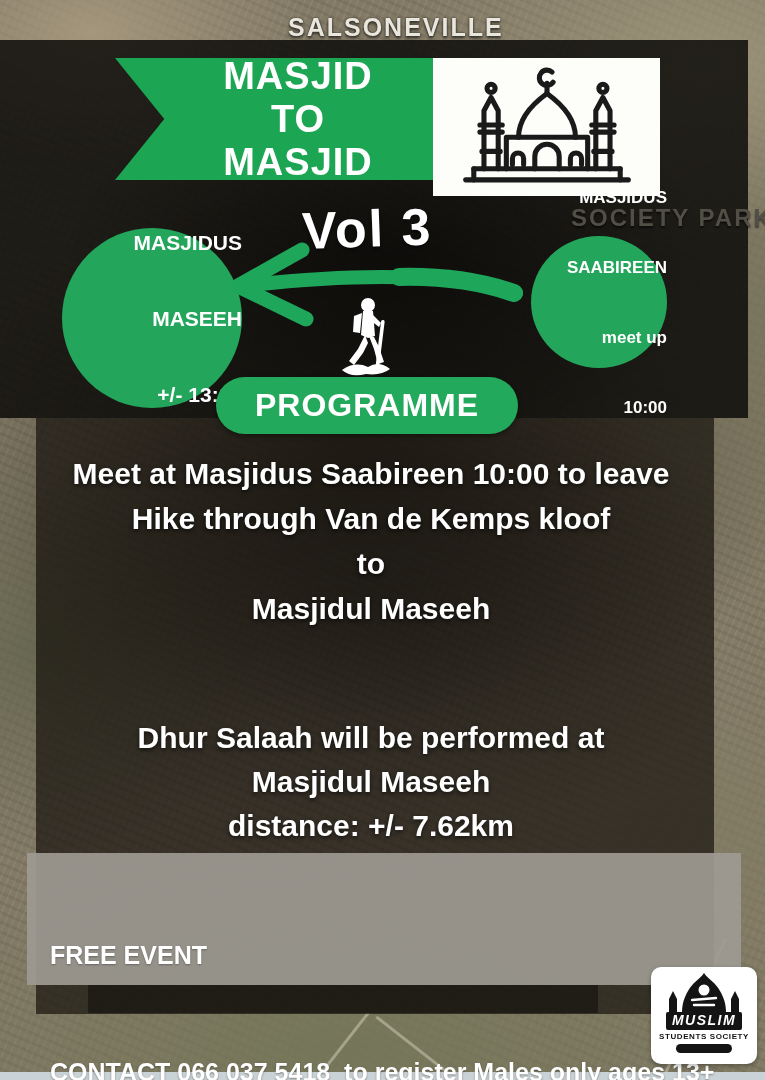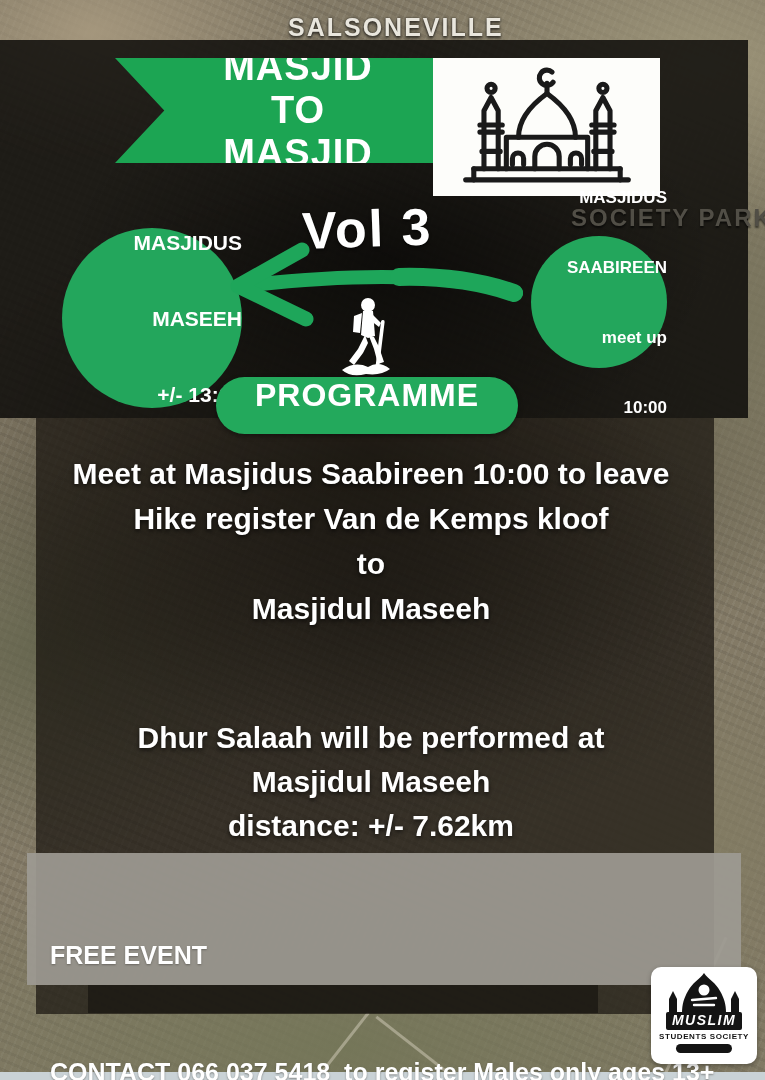--- a/index.html
+++ b/index.html
@@ -39,21 +39,21 @@
     background:rgba(157,154,146,.93);}
   .overlay-strip{position:absolute;left:88px;top:985px;width:510px;height:28px;z-index:3;
     background:rgba(26,23,17,.75);}
   .bottom-strip{position:absolute;left:0;top:1072px;width:765px;height:8px;z-index:5;background:#c9d2d6;}
 
   .date-badge{position:absolute;left:5px;top:4px;z-index:6;background:#fbfbf8;
     border-radius:10px 20px 20px 12px;padding:3px 18px 5px 14px;
     font-size:26px;font-weight:900;color:#0e0e0e;letter-spacing:.5px;white-space:nowrap;
     box-shadow:0 2px 4px rgba(0,0,0,.35);}
 
-  .title-banner{position:absolute;left:115px;top:58px;width:318px;height:105px;z-index:5;
+  .title-banner{position:absolute;left:115px;top:58px;width:318px;height:122px;z-index:5;
     background:#1ca553;clip-path:polygon(0 0,100% 0,100% 100%,0 100%,15.5% 50%);
     display:flex;flex-direction:column;justify-content:center;align-items:center;padding-left:48px;box-sizing:border-box;}
   .title-line{color:#fff;font-weight:900;font-size:38px;line-height:43px;letter-spacing:1px;}
 
   .mosque-box{position:absolute;left:433px;top:58px;width:227px;height:138px;z-index:5;
     background:#fdfdfa;display:flex;align-items:center;justify-content:center;}
 
   .volume{position:absolute;left:302px;top:198px;width:170px;z-index:5;color:#fff;
     font-size:52px;font-weight:900;letter-spacing:2px;transform:rotate(-2deg);
     text-shadow:0 2px 3px rgba(0,0,0,.5);white-space:nowrap;}
@@ -61,21 +61,21 @@
   .circle{position:absolute;border-radius:50%;background:#23a65c;z-index:5;
     display:flex;flex-direction:column;justify-content:center;align-items:flex-end;text-align:center;
     color:#fff;font-weight:900;gap:45px;}
   .circle-left{left:62px;top:228px;width:180px;height:180px;font-size:21px;line-height:31px;}
   .circle-right{left:531px;top:236px;width:136px;height:132px;font-size:17px;line-height:25px;}
 
   .arrow-wrap{position:absolute;left:214px;top:238px;width:312px;height:92px;z-index:5;}
   .hiker-wrap{position:absolute;left:334px;top:296px;width:64px;height:84px;z-index:5;}
 
   .programme-pill{position:absolute;left:216px;top:377px;width:302px;height:57px;z-index:5;
-    background:#23a95c;border-radius:29px;display:flex;justify-content:center;
+    background:#23a95c;border-radius:29px;display:flex;align-items:center;justify-content:center;
     box-shadow:0 2px 5px rgba(0,0,0,.4);}
   .programme-pill span{color:#fff;font-weight:900;font-size:32px;letter-spacing:1px;}
 
   .body-text{position:absolute;left:24px;width:694px;z-index:5;text-align:center;color:#fff;
     font-weight:700;font-size:30px;line-height:45px;text-shadow:0 2px 4px rgba(0,0,0,.65);}
   .body-main{top:451px;}
   .body-details{top:716px;line-height:44px;}
 
   .footer-text{position:absolute;left:50px;top:858px;width:690px;z-index:6;color:#fff;
     font-weight:800;font-size:25px;line-height:39px;white-space:pre;
@@ -173,21 +173,21 @@
       <path d="M8 74 q13 -9 26 -3 q11 -7 22 2 q-9 7 -24 5 q-15 4 -24 -4 z"></path>
     </svg>
   </div>
 
   <div class="programme-pill">
     <span>PROGRAMME</span>
   </div>
 
   <div class="body-text body-main">
     <div>Meet at Masjidus Saabireen 10:00 to leave</div>
-    <div>Hike register Van de Kemps kloof</div>
+    <div>Hike through Van de Kemps kloof</div>
     <div>to</div>
     <div>Masjidul Maseeh</div>
   </div>
 
   <div class="body-text body-details">
     <div>Dhur Salaah will be performed at</div>
     <div>Masjidul Maseeh</div>
     <div>distance: +/- 7.62km</div>
   </div>
 

